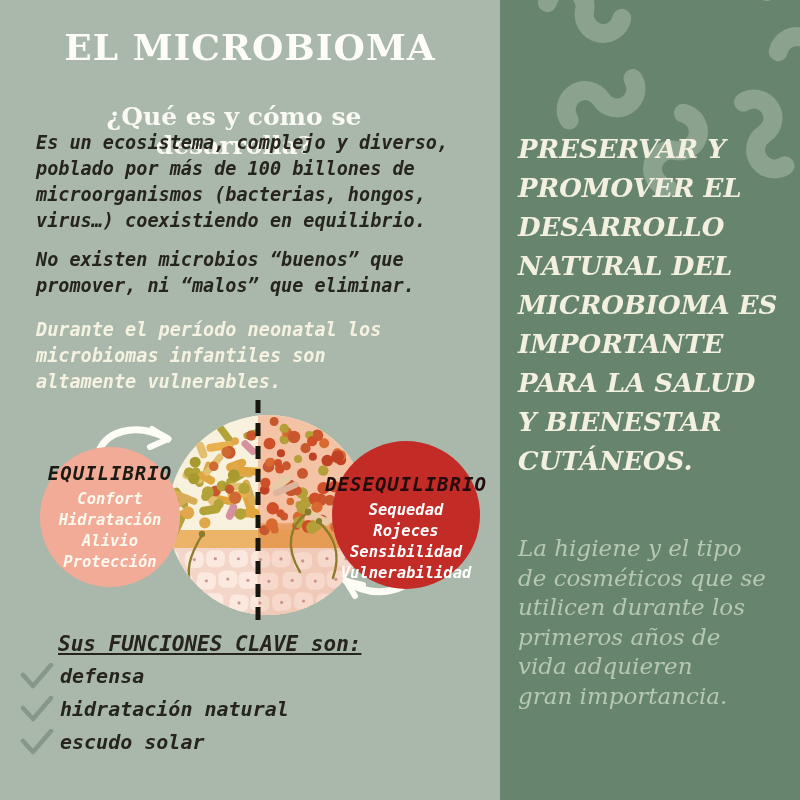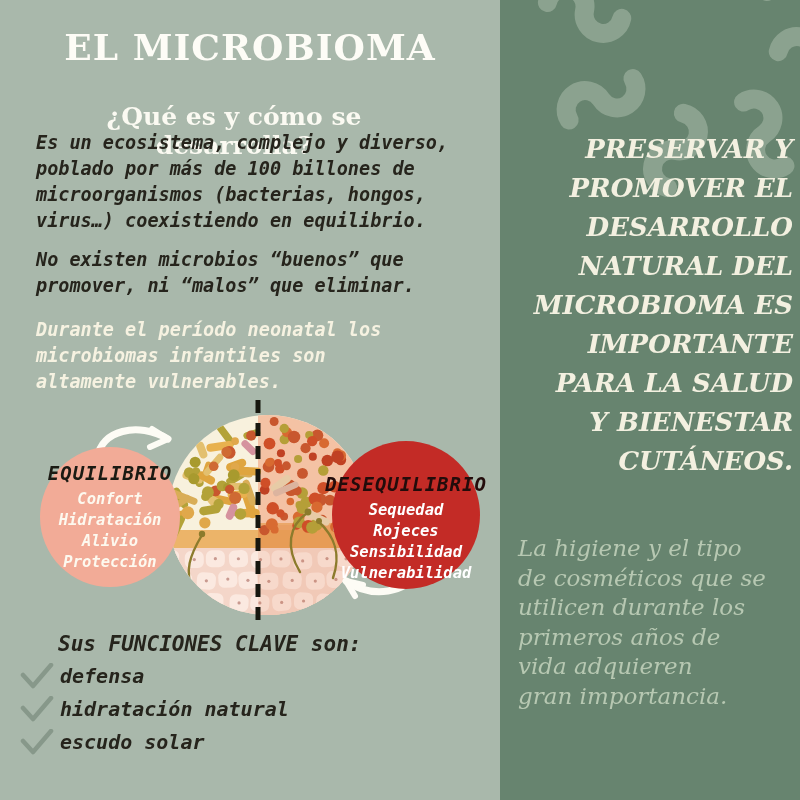--- a/index.html
+++ b/index.html
@@ -51,35 +51,35 @@
   }
   .balance-bubble{left:40px;top:62px;width:140px;height:140px;background:#f2ab97;}
   .balance-bubble .bubble-items{color:#fdf9ef;}
   .imbalance-bubble{left:332px;top:56px;width:148px;height:148px;background:#c32b26;}
   .imbalance-bubble .bubble-title{color:#230c0b;margin-top:27px;}
   .imbalance-bubble .bubble-items{color:#ffffff;}
 
   
   .functions-header{
     position:absolute;left:58px;top:632px;
-    font-size:21px;font-weight:bold;font-style:italic;color:#26241c;
+    font-size:21px;font-weight:bold;font-style:italic;color:#26241c;text-decoration:underline;
   }
   .checklist{position:absolute;left:20px;top:663px;}
   .checklist-item{display:flex;align-items:center;margin-bottom:7px;}
   .checklist-item .check-icon{width:34px;height:26px;margin-right:6px;flex:none;}
   .checklist-item .item-label{
     font-size:20px;font-weight:bold;font-style:italic;color:#26241c;
   }
 
   
   .squiggles{position:absolute;left:0;top:0;}
   .statement-text{
     position:absolute;left:18px;top:130px;width:275px;
     font-family:"DejaVu Serif", serif;font-weight:bold;font-style:italic;
-    font-size:26px;line-height:39px;color:#f3f0e0;white-space:pre-line;text-align:right;
+    font-size:26px;line-height:39px;color:#f3f0e0;white-space:pre-line;
   }
   .note-text{
     position:absolute;left:18px;top:506px;width:275px;
     font-family:"DejaVu Serif", serif;font-style:italic;
     font-size:23px;line-height:29.5px;color:#b7c8b2;white-space:pre-line;margin-top:28px;
   }
 </style>
 </head>
 <body>
 

